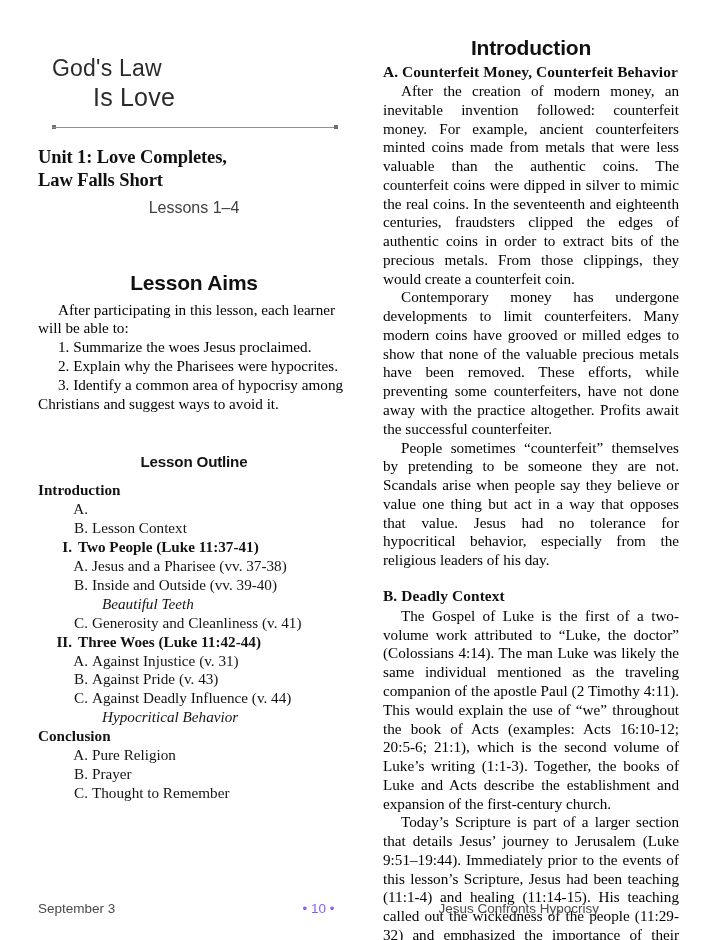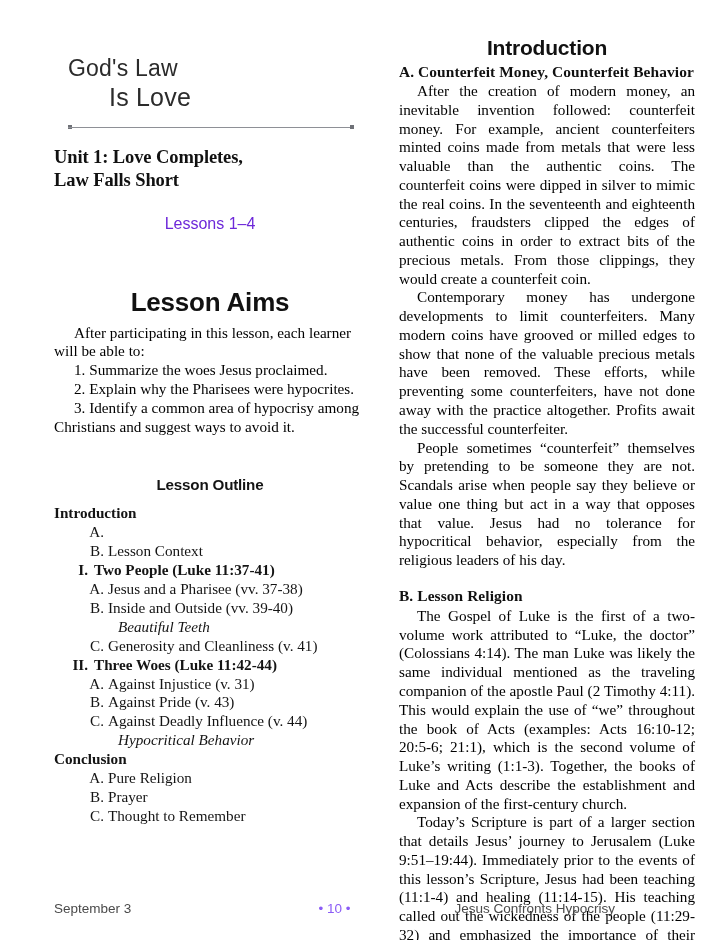--- a/index.html
+++ b/index.html
@@ -13,21 +13,21 @@
     height: 940px;
     position: relative;
     font-family: "Liberation Serif", serif;
     color: #111111;
     overflow: hidden;
   }
 
   
   .page {
     position: absolute;
-    left: 16px; top: 0;
+    left: 0; top: 0;
     width: 631px; height: 940px;
   }
   .col-left {
     position: absolute;
     left: 38px;
     top: 56px;
     width: 312px;
   }
   .col-right {
     position: absolute;
@@ -86,29 +86,29 @@
     line-height: 1.2;
     color: #111;
     margin-top: 14px;
     letter-spacing: -0.1px;
   }
   .unit-lessons {
     font-family: "Liberation Sans", sans-serif;
     font-weight: 300;
     font-size: 16px;
     text-align: center;
-    color: #6d28d9;
-    margin-top: 24px;
+    color: #404040;
+    margin-top: 8px;
   }
 
   
   .sec-head {
     font-family: "Liberation Sans", sans-serif;
     font-weight: bold;
-    font-size: 26px;
+    font-size: 21px;
     text-align: center;
     color: #111;
     letter-spacing: -0.2px;
   }
   .sec-head.aims { margin-top: 54px; }
   .sec-head.outline { margin-top: 40px; }
   .sec-head.intro {
     font-size: 21px;
     margin: 0 0 3px 0;
   }
@@ -301,21 +301,21 @@
     <div class="sec-head intro">Introduction</div>
 
     <div class="sub-head">A. Counterfeit Money, Counterfeit Behavior</div>
 
     <div class="bodytext">
       <p>After the creation of modern money, an inevitable invention followed: counterfeit money. For example, ancient counterfeiters minted coins made from metals that were less valuable than the authentic coins. The counterfeit coins were dipped in silver to mimic the real coins. In the seventeenth and eighteenth centuries, fraudsters clipped the edges of authentic coins in order to extract bits of the precious metals. From those clippings, they would create a counterfeit coin.</p>
       <p>Contemporary money has undergone developments to limit counterfeiters. Many modern coins have grooved or milled edges to show that none of the valuable precious metals have been removed. These efforts, while preventing some counterfeiters, have not done away with the practice altogether. Profits await the successful counterfeiter.</p>
       <p>People sometimes “counterfeit” themselves by pretending to be someone they are not. Scandals arise when people say they believe or value one thing but act in a way that opposes that value. Jesus had no tolerance for hypocritical behavior, especially from the religious leaders of his day.</p>
     </div>
 
-    <div class="sub-head ctx">B. Lesson Religion</div>
+    <div class="sub-head ctx">B. Deadly Context</div>
 
     <div class="bodytext">
       <p>The Gospel of Luke is the first of a two-volume work attributed to “Luke, the doctor” (Colossians 4:14). The man Luke was likely the same individual mentioned as the traveling companion of the apostle Paul (2 Timothy 4:11). This would explain the use of “we” throughout the book of Acts (examples: Acts 16:10-12; 20:5-6; 21:1), which is the second volume of Luke’s writing (1:1-3). Together, the books of Luke and Acts describe the establishment and expansion of the first-century church.</p>
       <p>Today’s Scripture is part of a larger section that details Jesus’ journey to Jerusalem (Luke 9:51–19:44). Immediately prior to the events of this lesson’s Scripture, Jesus had been teaching (11:1-4) and healing (11:14-15). His teaching called out the wickedness of the people (11:29-32) and emphasized the importance of their internal spiritual transformation (11:33-36).</p>
     </div>
 
   </div>
 
   <div class="footer">
     <span class="f-left">September 3</span>

